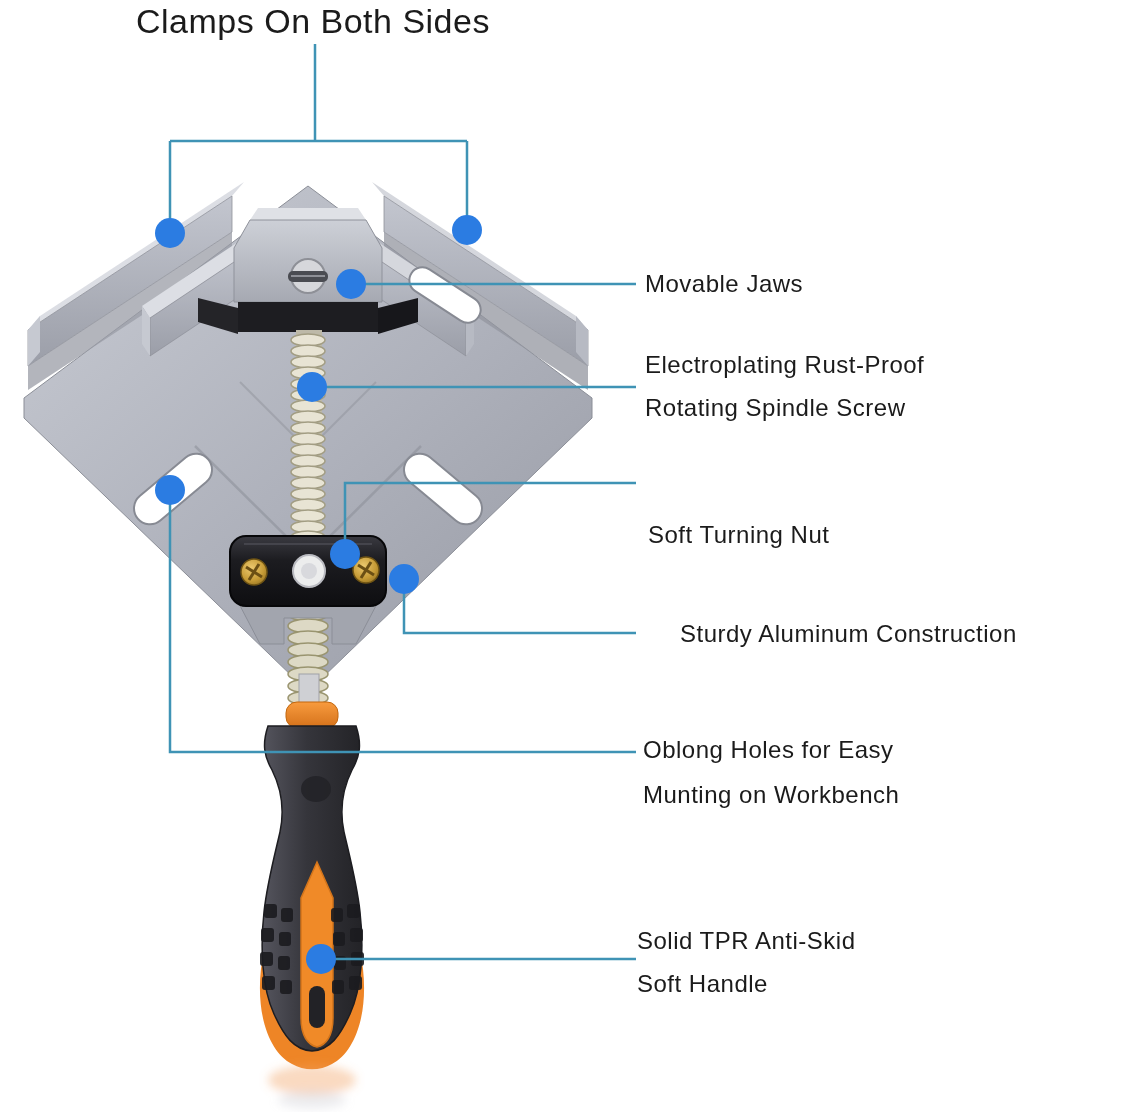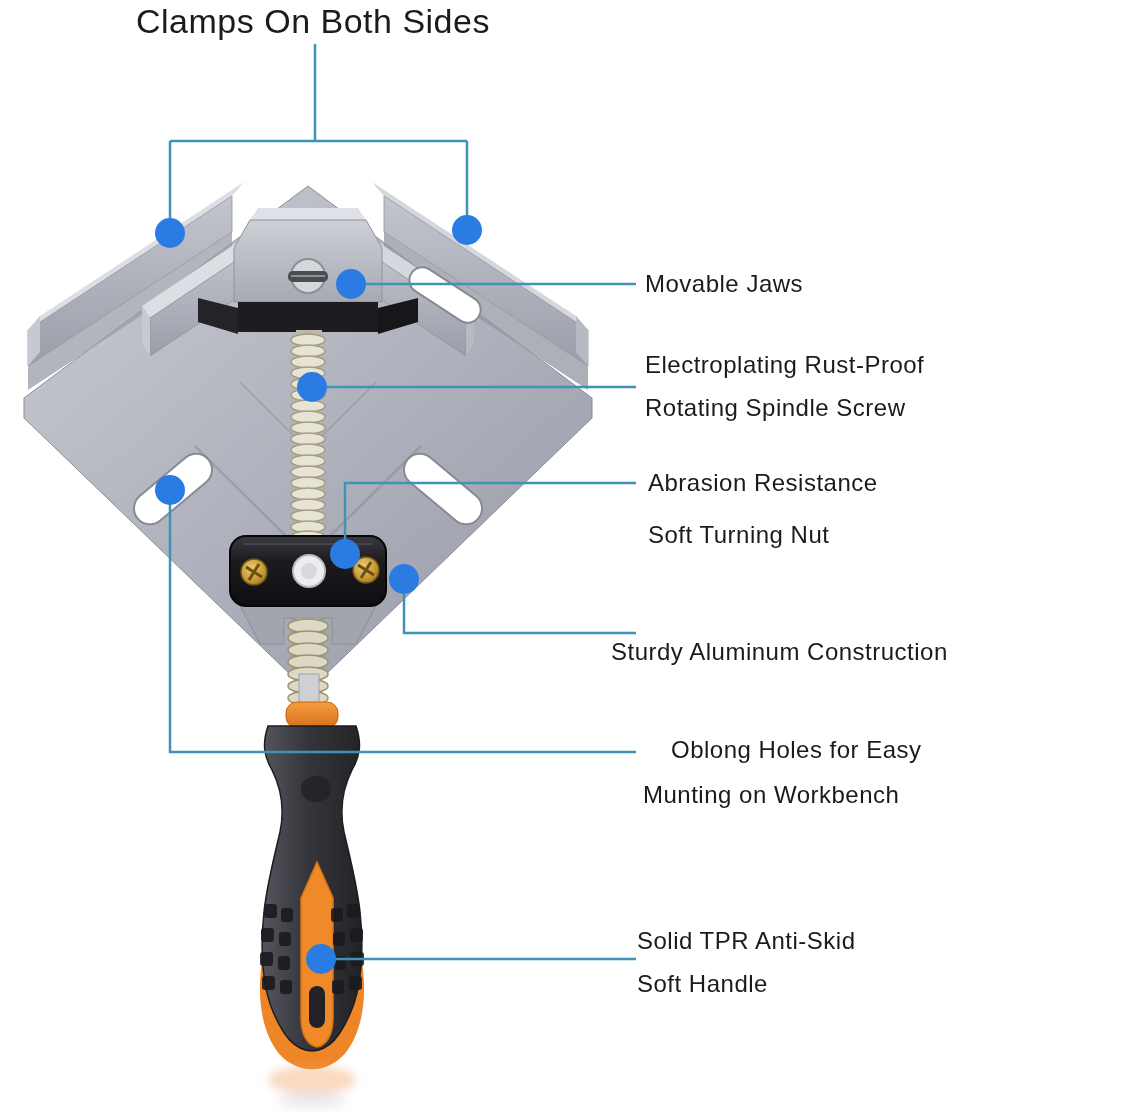--- a/index.html
+++ b/index.html
@@ -245,24 +245,23 @@
   </g>
 </svg>
 
   <div class="lbl big" style="left:136px;top:3px;">Clamps On Both Sides</div>
 
   <div class="lbl" style="left:645px;top:266px;">Movable Jaws</div>
 
   <div class="lbl" style="left:645px;top:347px;">Electroplating Rust-Proof</div>
   <div class="lbl" style="left:645px;top:390px;">Rotating Spindle Screw</div>
 
-  <div class="lbl" style="left:648px;top:465px;">Abrasion Resistance</div>
   <div class="lbl" style="left:648px;top:517px;">Soft Turning Nut</div>
 
-  <div class="lbl" style="left:611px;top:616px;margin-top:18px;">Sturdy Aluminum Construction</div>
-
-  <div class="lbl" style="left:671px;top:732px;">Oblong Holes for Easy</div>
+  <div class="lbl" style="left:680px;top:616px;">Sturdy Aluminum Construction</div>
+
+  <div class="lbl" style="left:643px;top:732px;">Oblong Holes for Easy</div>
   <div class="lbl" style="left:643px;top:777px;">Munting on Workbench</div>
 
   <div class="lbl" style="left:637px;top:966px;">Soft Handle</div>
   <div class="lbl" style="left:637px;top:923px;">Solid TPR Anti-Skid</div>
 
 </div>
 
 </body></html>

